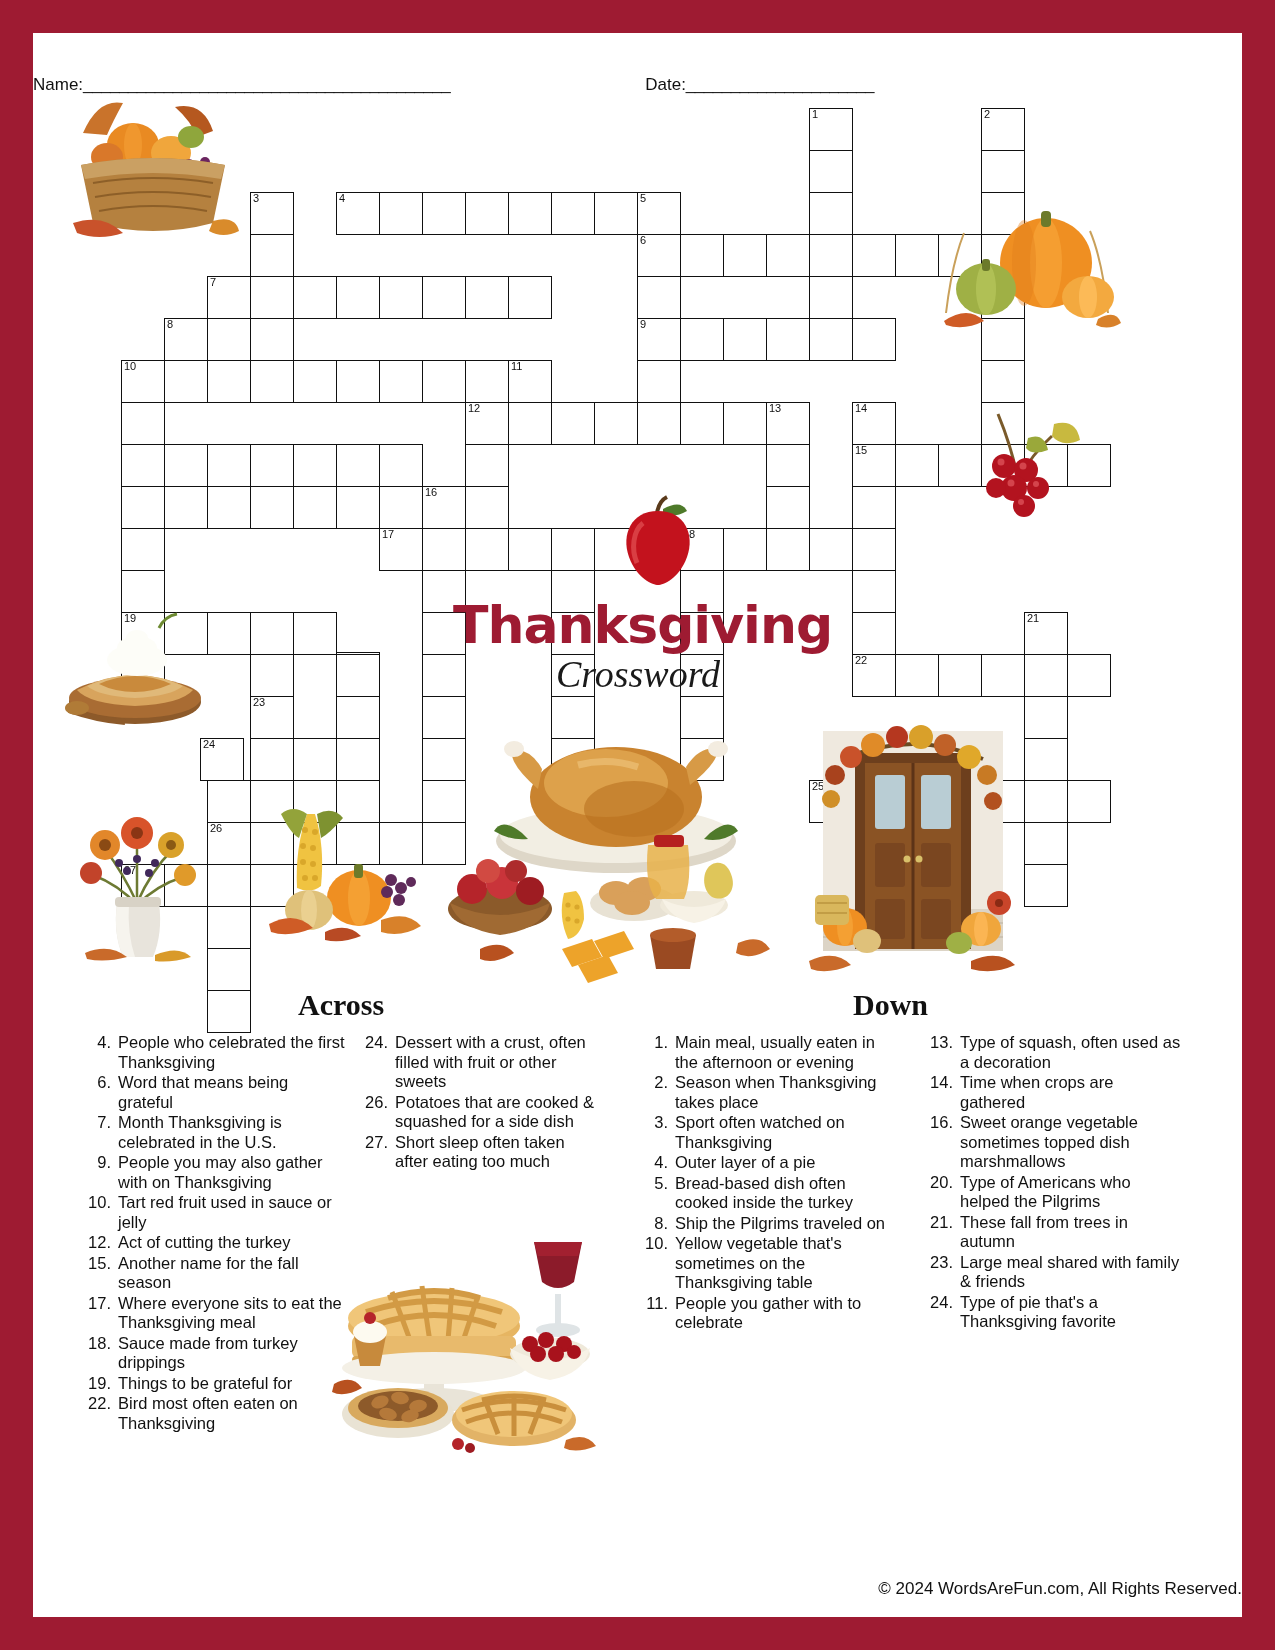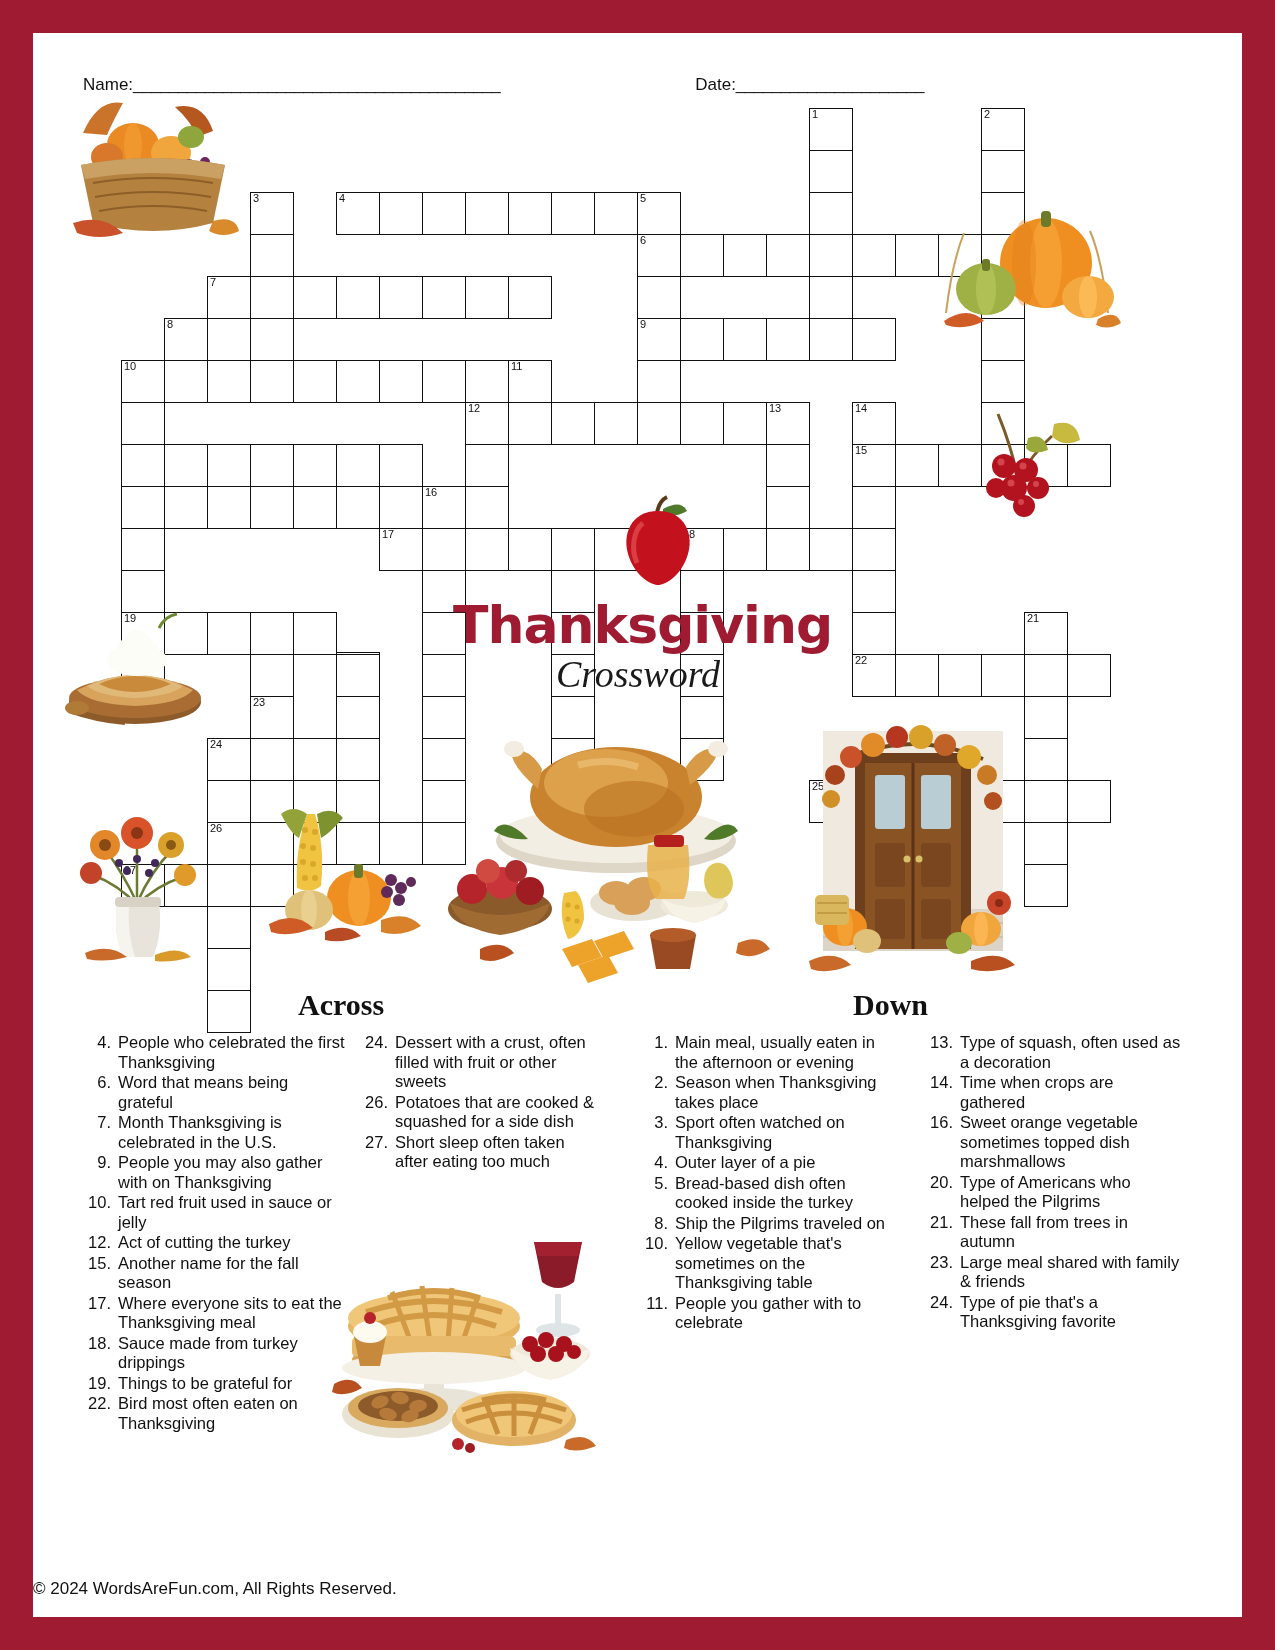--- a/index.html
+++ b/index.html
@@ -34,21 +34,20 @@
   .header-row {
     position: absolute;
     top: 42px;
     left: 0;
     width: 100%;
     display: flex;
     font-size: 17px;
     color: #111;
   }
   .name-field {
-    margin-left: 50px;
     white-space: nowrap;
   }
   .date-field {
     margin-left: 195px;
     white-space: nowrap;
   }
   .fieldline {
     letter-spacing: -0.5px;
   }
 
@@ -139,21 +138,21 @@
   .clue .ctext {
     flex: 1 1 auto;
   }
 
   
   .footer {
     position: absolute;
     bottom: 18px;
     left: 0;
     width: 100%;
-    text-align: left;
+    text-align: right;
     font-size: 17px;
     color: #111;
   }
 
   
   .art { position: absolute; }
 
   
   #art-basket { left: 30px; top: 40px; width: 180px; height: 170px; }
   
@@ -373,21 +372,21 @@
         <div class="cell" style="left: 946px; top: 546px;"></div>
         <div class="cell" style="left: 989px; top: 546px;"></div>
         <div class="cell" style="left: 172px; top: 588px;">
           <span class="num">23</span>
         </div>
         <div class="cell" style="left: 258px; top: 588px;"></div>
         <div class="cell" style="left: 344px; top: 588px;"></div>
         <div class="cell" style="left: 473px; top: 588px;"></div>
         <div class="cell" style="left: 602px; top: 588px;"></div>
         <div class="cell" style="left: 946px; top: 588px;"></div>
-        <div class="cell" style="left: 129px; top: 630px; text-decoration: underline;">
+        <div class="cell" style="left: 122px; top: 630px; text-decoration: underline;">
           <span class="num">24</span>
         </div>
         <div class="cell" style="left: 172px; top: 630px;"></div>
         <div class="cell" style="left: 215px; top: 630px;"></div>
         <div class="cell" style="left: 258px; top: 630px;"></div>
         <div class="cell" style="left: 344px; top: 630px;"></div>
         <div class="cell" style="left: 473px; top: 630px;"></div>
         <div class="cell" style="left: 602px; top: 630px;"></div>
         <div class="cell" style="left: 946px; top: 630px;"></div>
         <div class="cell" style="left: 129px; top: 672px;"></div>

